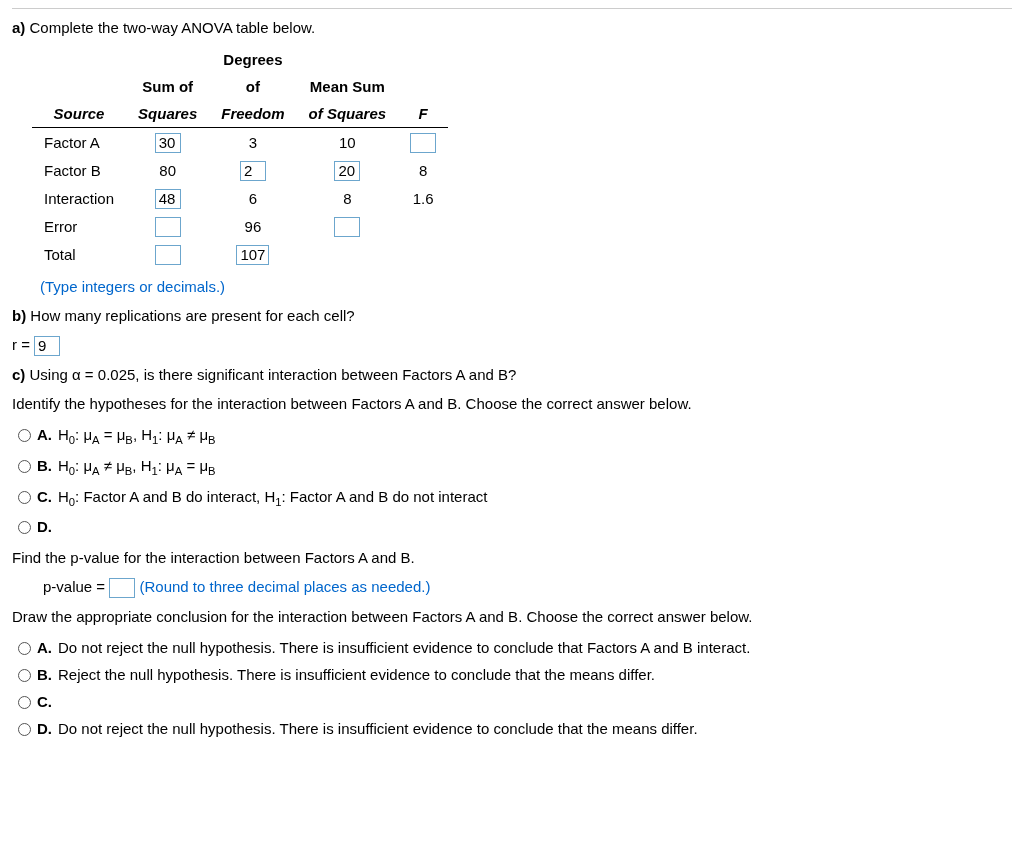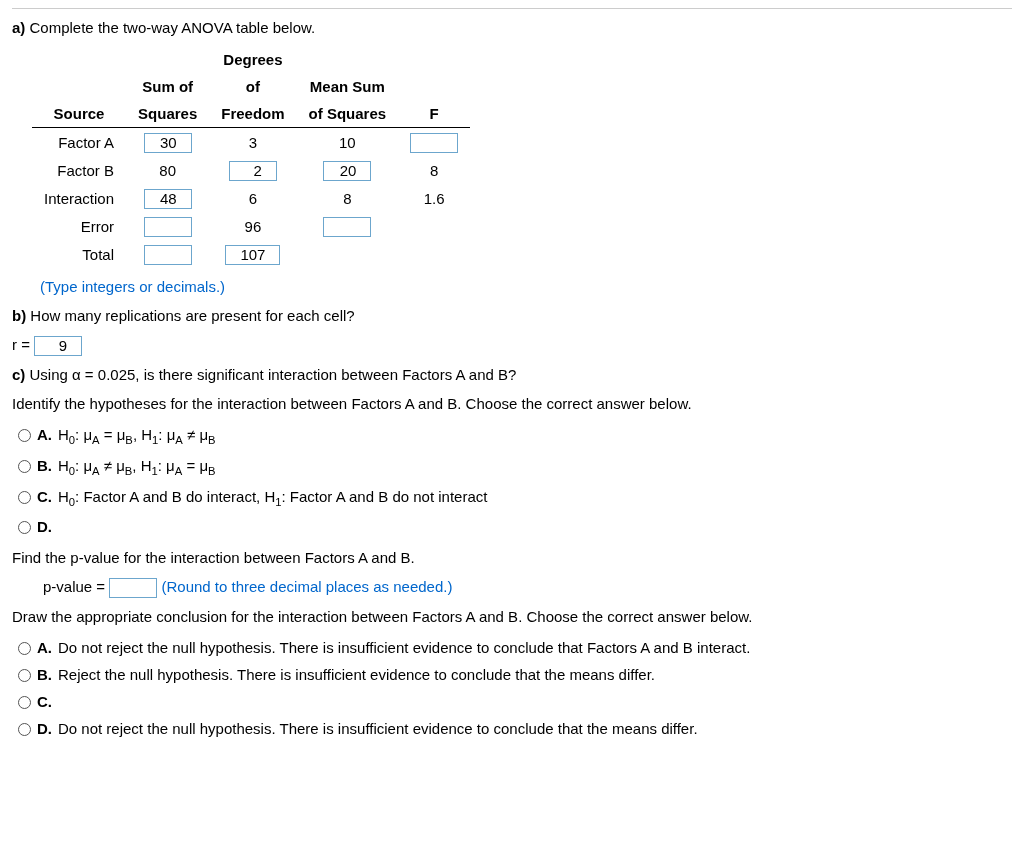--- a/index.html
+++ b/index.html
@@ -20,31 +20,32 @@
     border-collapse: collapse;
     margin: 8px 20px;
   }
   .anova-table th, .anova-table td {
     padding: 3px 12px 3px 12px;
     text-align: center;
     font-weight: normal;
     margin-top: 28px;
   }
   .anova-table th { font-weight: bold; }
-  .anova-table td.left { text-align: right; }
+  .anova-table td.left { text-align: left; }
   .anova-table thead tr:last-child th {
     border-bottom: 1px solid #000;
+    font-style: italic;
   }
   .box-input {
     display: inline-block;
     min-width: 18px;
     height: 18px;
     border: 1px solid #6ca6cd;
-    padding: 0 14px;
-    text-align: right;
+    padding: 0 3px;
+    text-align: left;
     vertical-align: middle;
     line-height: 18px;
     box-sizing: content-box;
   }
   .hint { color: #0066cc; }
   .options { margin: 10px 0 10px 6px; }
   .opt-row { margin: 6px 0; display: flex; align-items: baseline; }
   .radio {
     display: inline-block;
     width: 11px;

